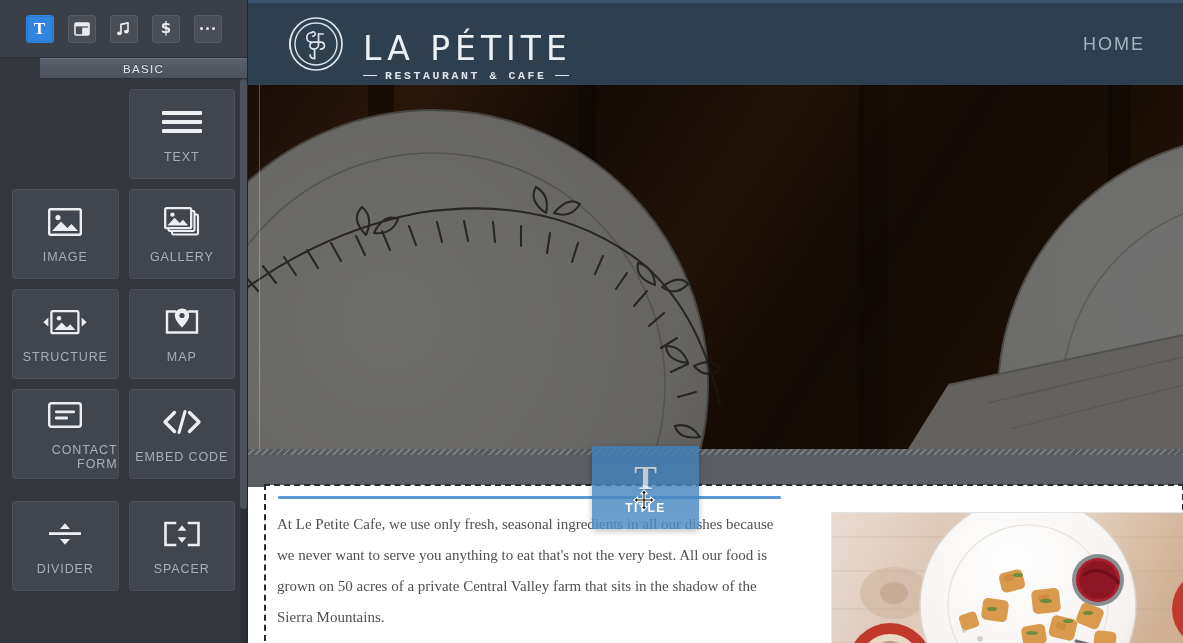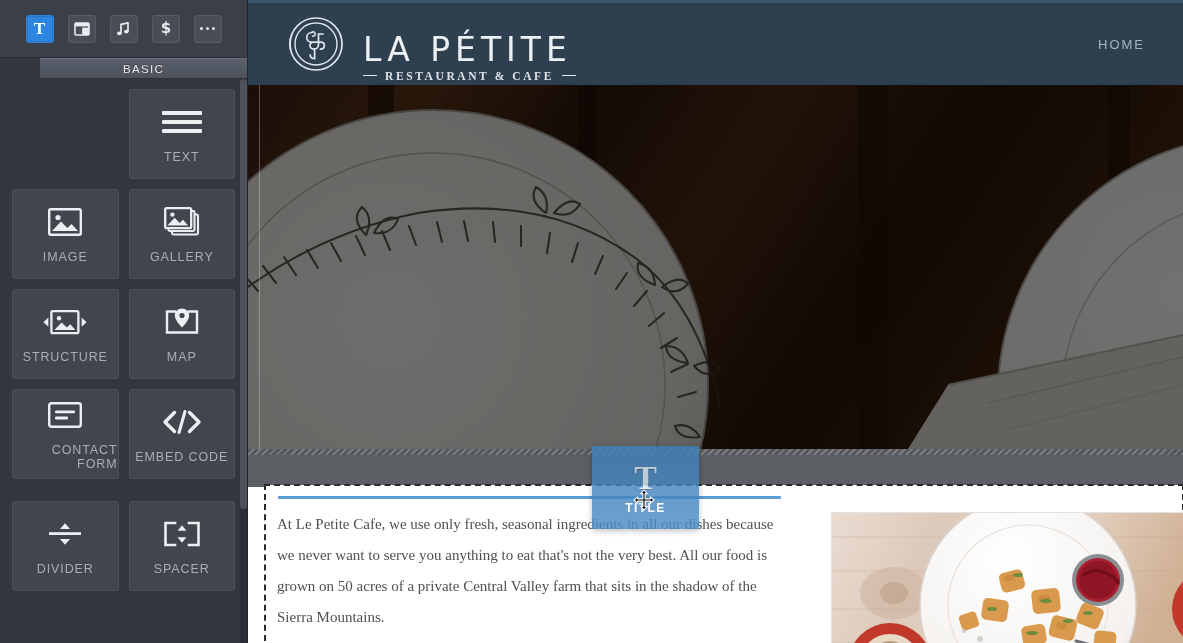--- a/index.html
+++ b/index.html
@@ -134,30 +134,30 @@
     font-weight: 400;
     line-height: 1;
     font-family: "DejaVu Sans", sans-serif;
   }
   #logo-sub {
     color: #dfe4e9;
     font-size: 11.5px;
     letter-spacing: 2.6px;
     font-weight: bold;
     display: flex; align-items: center; gap: 8px;
-    font-family: Liberation Serif, serif;
+    font-family: Liberation Mono, monospace;
   }
   #logo-sub .dash { display:inline-block; width: 14px; height: 1.5px; background:#dfe4e9; }
   #site-nav {
     position: absolute; right: 0px; top: 0;
     height: 82px; display: flex; align-items: center; padding-right: 10px;
   }
   .nav-link {
     color: #a7b4c0;
-    font-size: 13px;
+    font-size: 18px;
     letter-spacing: 2px;
     text-decoration: none;
     padding: 8px 28px;
     cursor: pointer;
   }
 
   
   #hero {
     position: relative;
     height: 364px;

